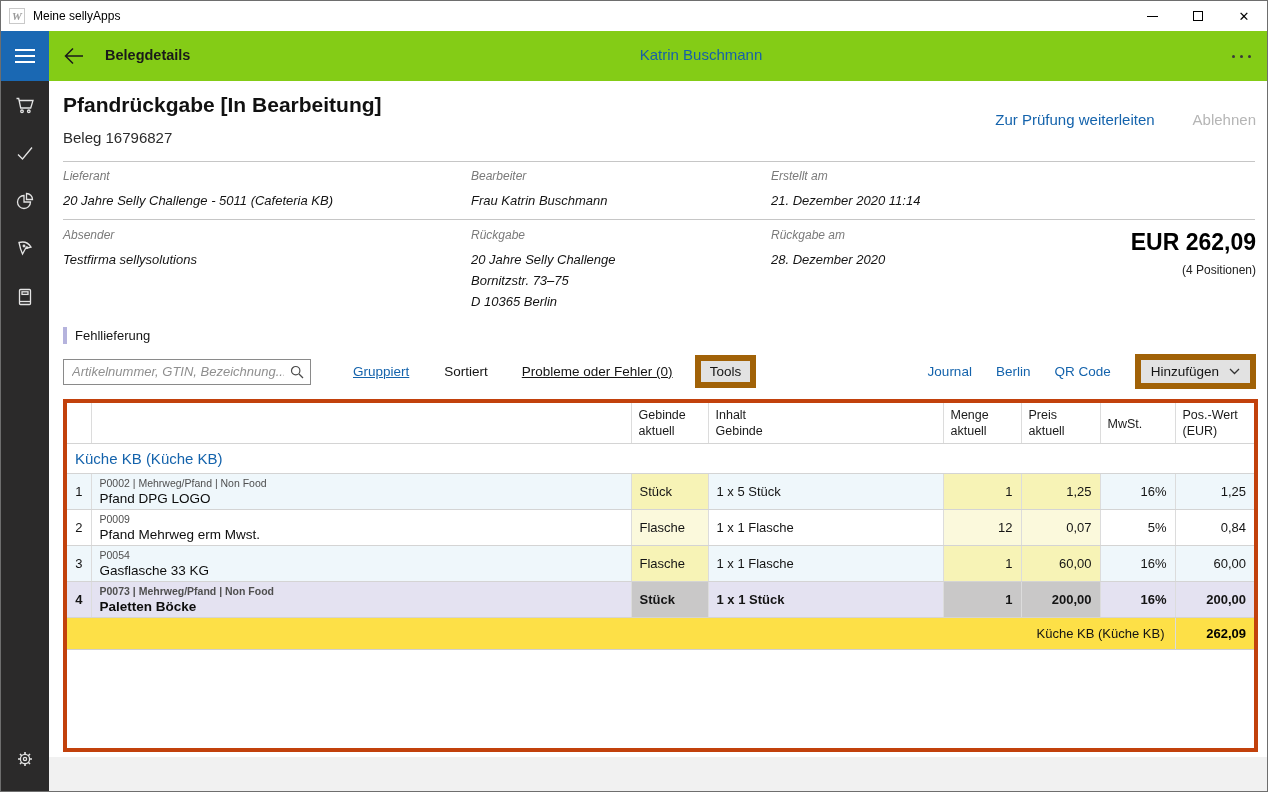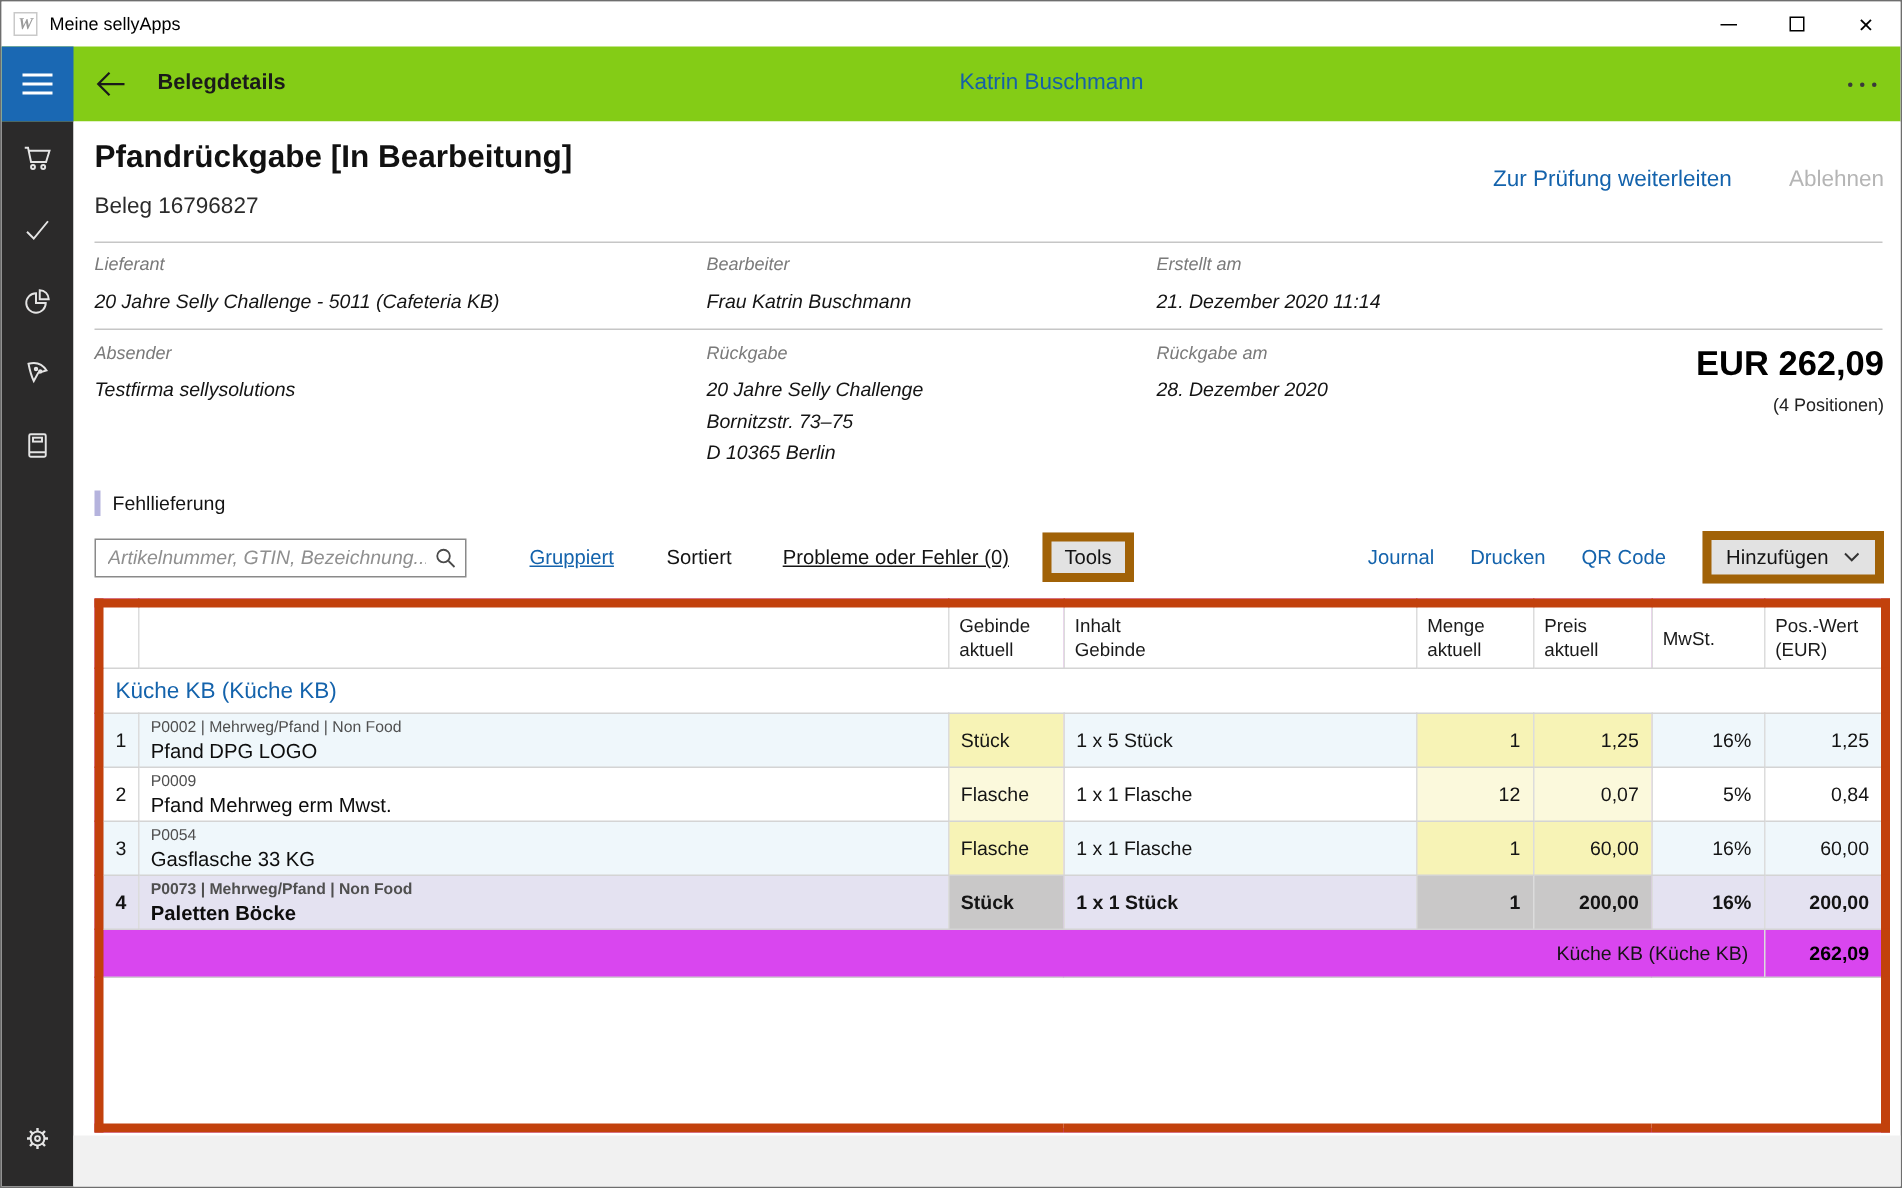--- a/index.html
+++ b/index.html
@@ -67,21 +67,21 @@
   .tb-grouped { margin-left:42px; color:#1463ac; text-decoration:underline; cursor:pointer; }
   .tb-sorted { margin-left:35px; color:#141414; cursor:pointer; }
   .tb-problems { margin-left:34px; color:#141414; cursor:pointer;text-decoration:underline; }
   .btn { background:#e2e2e2; border:6px solid #a16207; font-size:13.5px; color:#141414; padding:3px 9px; font-family:"Liberation Sans", sans-serif; cursor:pointer; }
   .tb-tools { margin-left:22px; }
   .tb-right { margin-left:auto; display:flex; align-items:center; gap:24px; }
   .dropbtn { display:flex; align-items:center; gap:10px; padding:4px 10px; }
 
   
   .tablewrap { position:absolute; left:14px; top:318px; }
-  table { border-collapse:collapse; table-layout:fixed; width:1191px; border:6px solid #c2410c; background:#d946ef;padding-left:48px; }
+  table { border-collapse:collapse; table-layout:fixed; width:1191px; border:4px solid #c2410c; background:#fde047;padding-left:48px; }
   th, td { border-right:1px solid #dcdcdc; border-bottom:1px solid #d4d4d4; font-weight:normal; }
   th:last-child, td:last-child { border-right:none; }
   thead th { font-size:12.5px; color:#1a1a1a; text-align:left; vertical-align:top; padding:4px 7px; height:39px; line-height:16px; background:#fff; }
   th.h-mwst span { display:inline-block; margin-top:9px; }
   tr.group td { border-right:none; color:#1463ac; font-size:15px; padding:6px 8px; height:29px; background:#fff; }
   tr.itemrow { height:36px; }
   tr.itemrow td { font-size:13px; color:#141414; vertical-align:middle; padding:2px 8px; }
   td.c-num { text-align:right; padding-right:7px; color:#222; }
   .meta { font-size:10.5px; color:#4f4f4f; line-height:13px; }
   .aname { font-size:13.5px; color:#0d0d0d; line-height:17px; }
@@ -243,21 +243,21 @@
           <circle cx="6.7" cy="6.7" r="4.2" stroke="#4a4a4a" fill="none" stroke-width="1.2"></circle>
             <path d="M10 10l4 4" stroke="#4a4a4a" stroke-width="1.2"></path>
         </svg>
       </div>
       <span class="tb-grouped">Gruppiert</span>
       <span class="tb-sorted">Sortiert</span>
       <span class="tb-problems">Probleme oder Fehler (0)</span>
       <button class="btn tb-tools">Tools</button>
       <div class="tb-right">
         <span class="link">Journal</span>
-        <span class="link">Drucken</span>
+        <span class="link">Berlin</span>
         <span class="link">QR Code</span>
         <button class="btn dropbtn">
           <span>Hinzufügen</span>
           <svg width="11" height="7" viewBox="0 0 11 7">
               <path d="M1 1l4.5 4.5L10 1" stroke="#333" fill="none" stroke-width="1.3"></path>
             </svg>
         </button>
       </div>
     </div>
 

